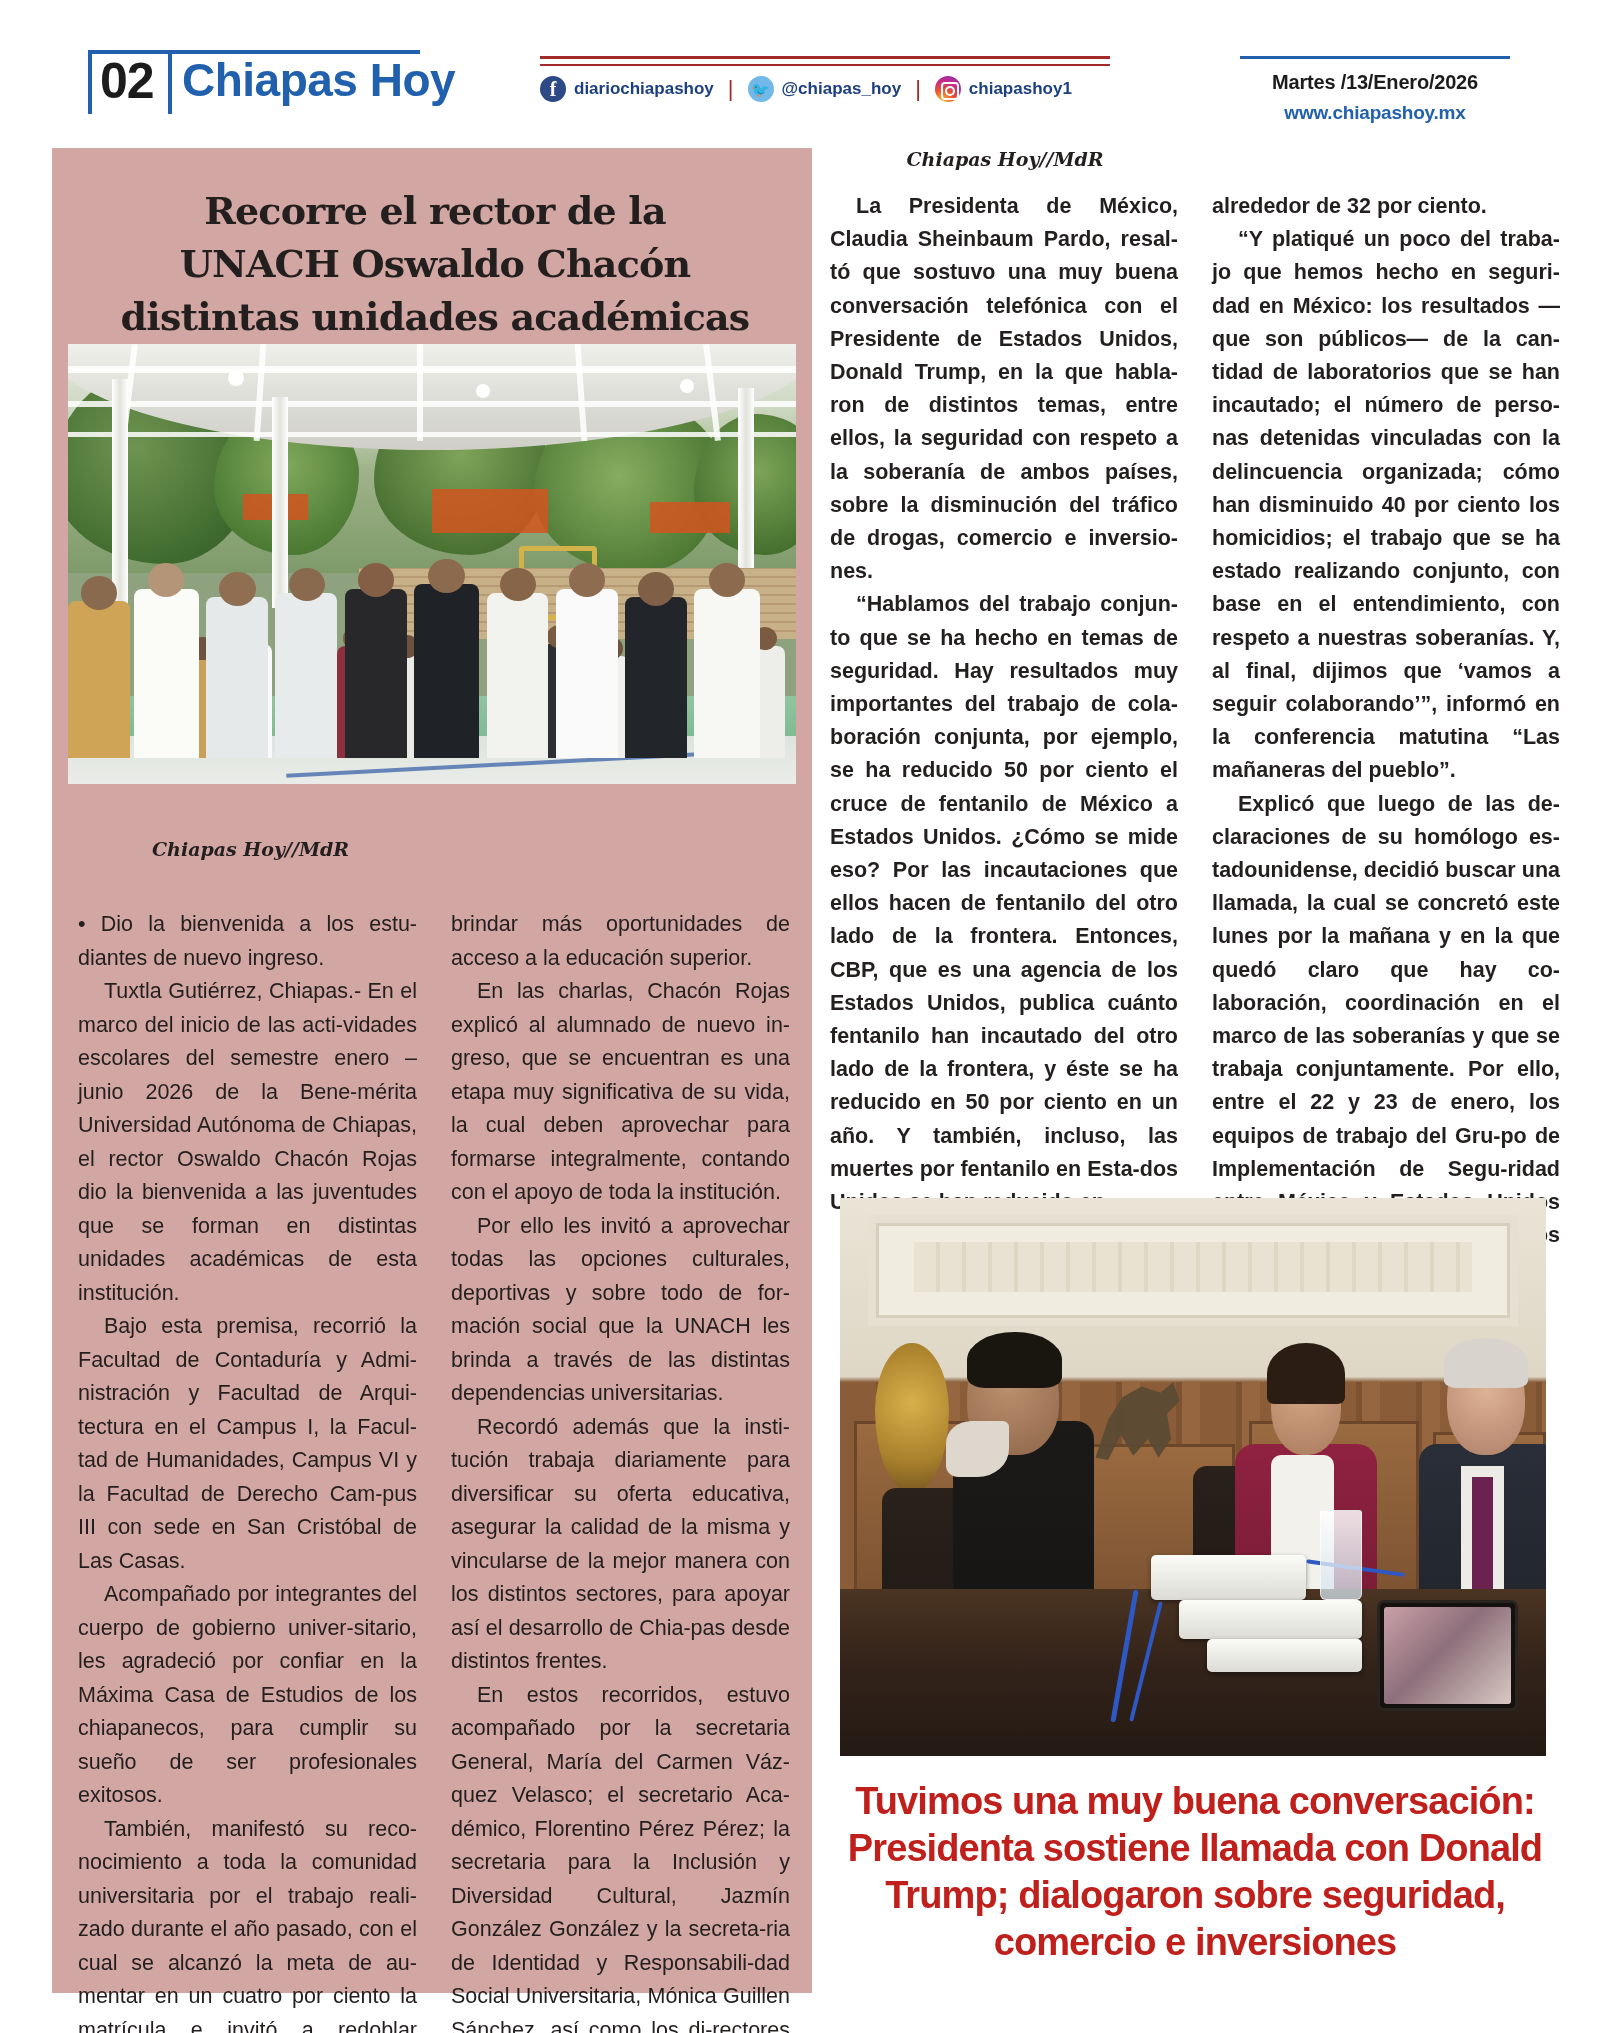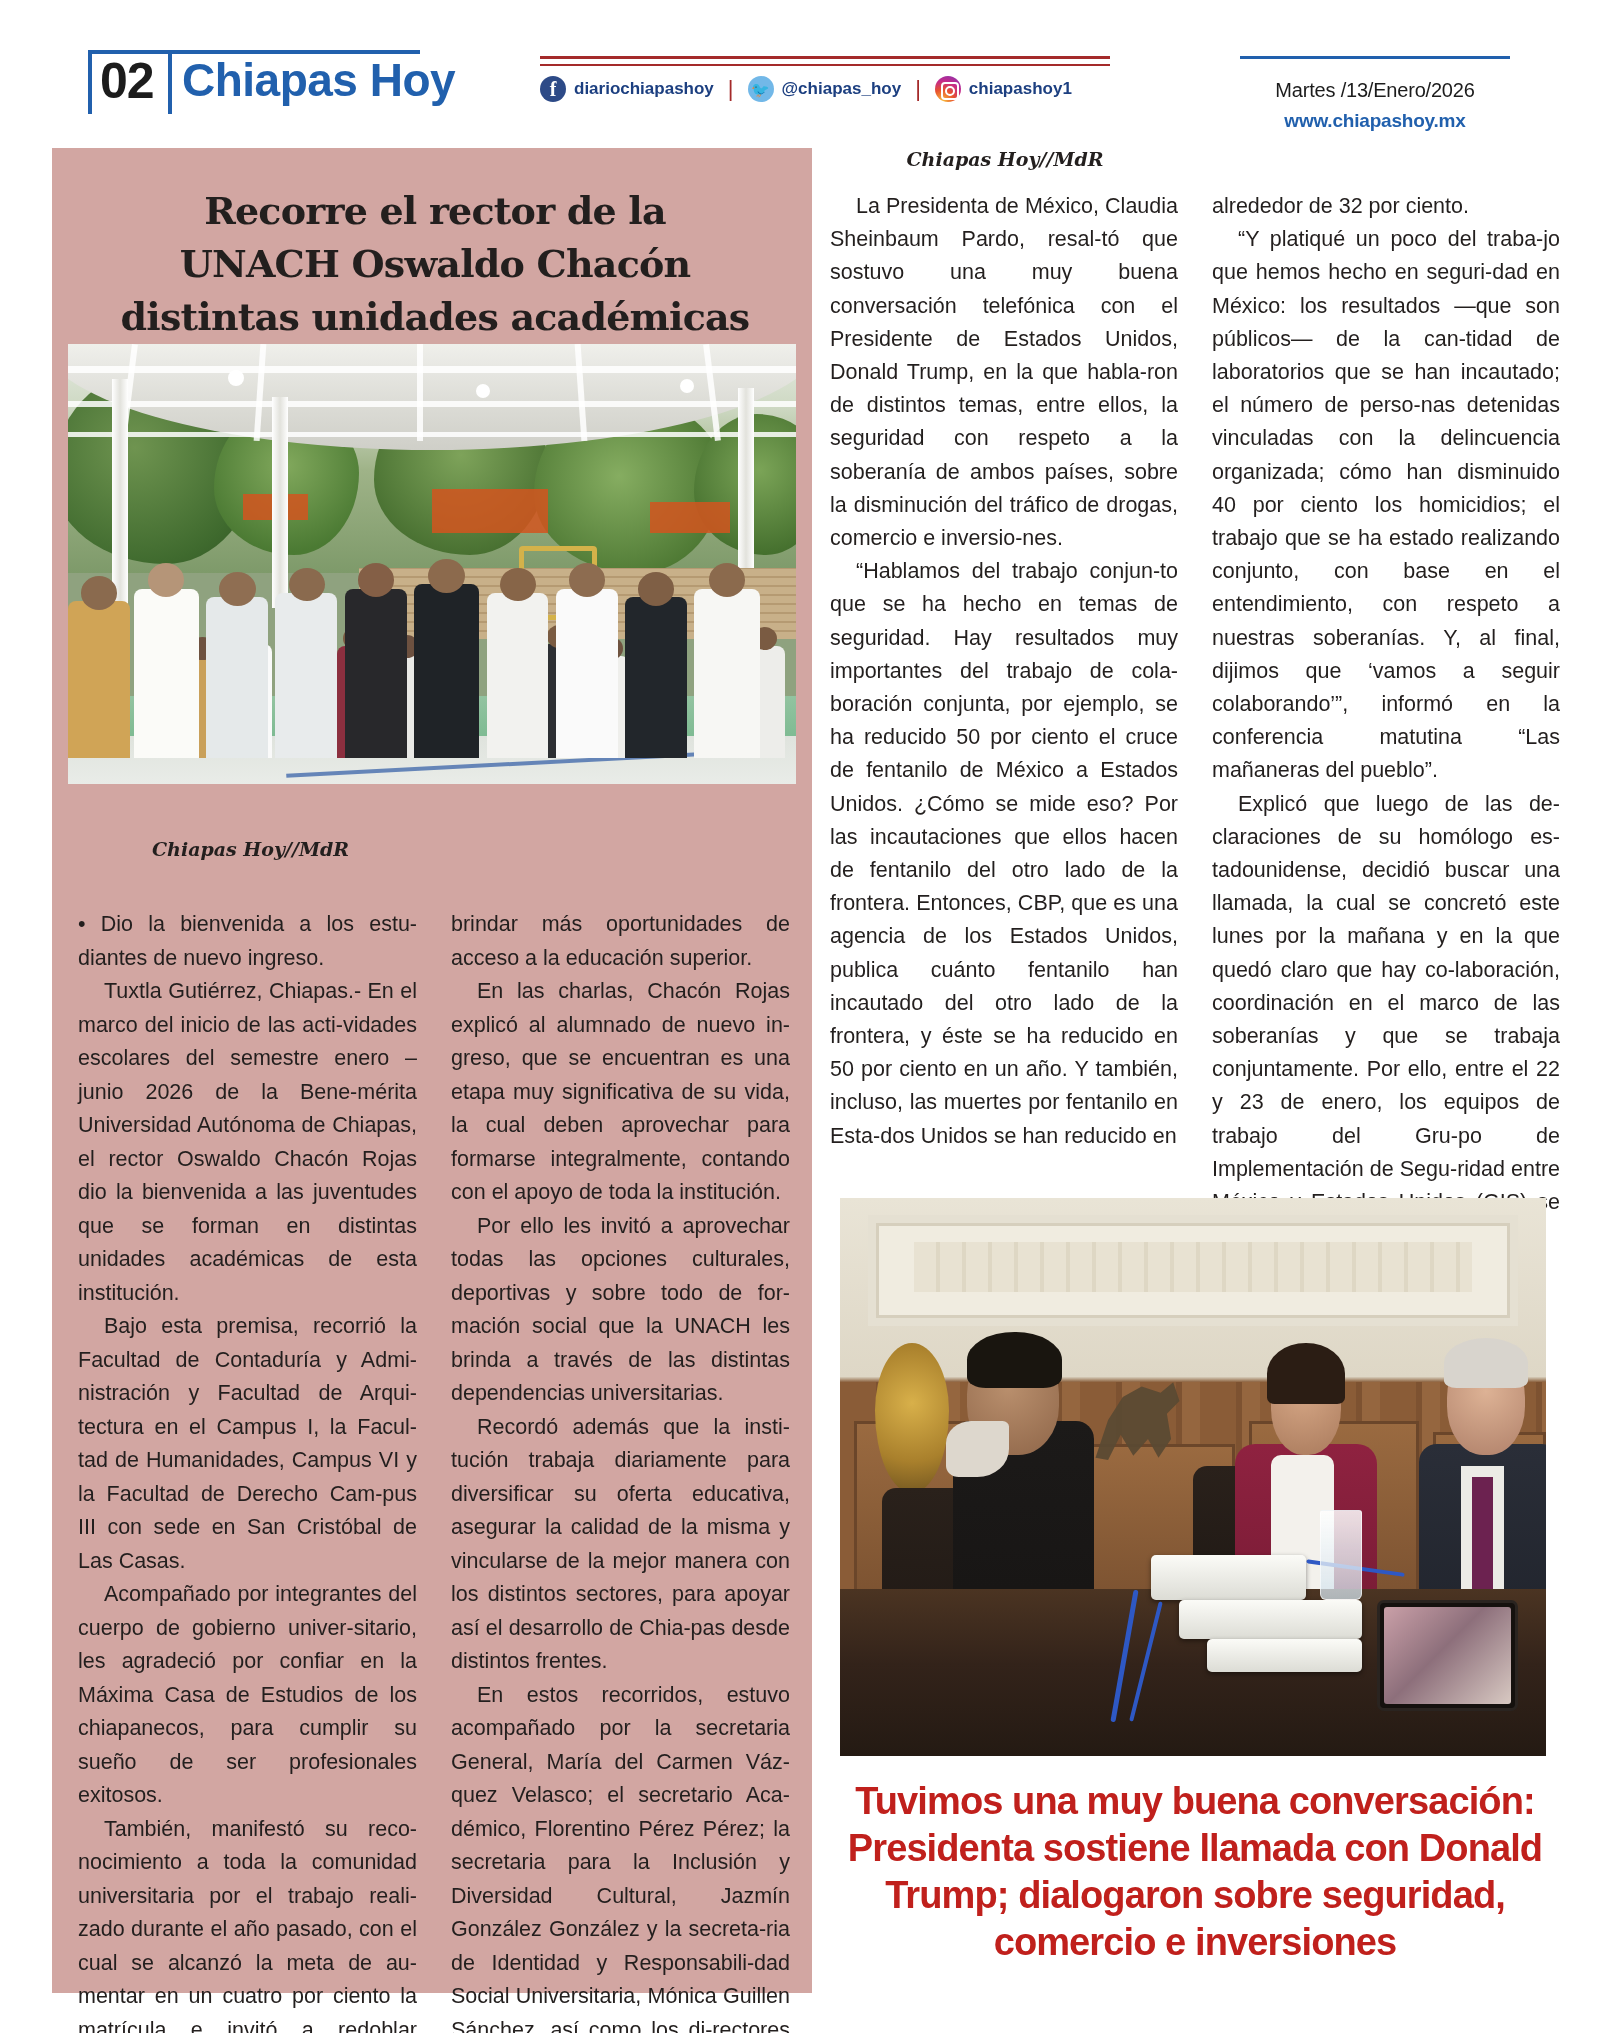--- a/index.html
+++ b/index.html
@@ -73,21 +73,21 @@
   }
   .ic-ig::before {
     content: ""; position: absolute; left: 10px; top: 10px; width: 6px; height: 6px;
     border: 2px solid #fff; border-radius: 50%; z-index: 2;
   }
 
   
   .date-wrap { position: absolute; left: 1240px; top: 56px; width: 270px; text-align: center; }
   .date-rule { width: 270px; height: 3px; background: #2160ad; }
   .date-line1 {
-    margin-top: 20px; font-size: 20px; font-weight: 400; color: #1c1c1c;
+    margin-top: 12px; font-size: 20px; font-weight: 700; color: #1c1c1c;
     letter-spacing: -0.2px;
   }
   .date-line2 {
     margin-top: 8px; font-size: 19px; font-weight: 700; color: #2160ad;
     letter-spacing: -0.2px;
   }
 
   
   .pink-panel {
     position: absolute; left: 52px; top: 148px; width: 760px; height: 1845px;
@@ -130,21 +130,21 @@
   .body-txt p.noindent { text-indent: 0; }
 
   
   .right-area { position: absolute; left: 830px; top: 148px; width: 730px; }
   .byline-2 {
     position: absolute; left: 0px; top: 0px; width: 350px; text-align: center;
     font-family: "DejaVu Serif", serif;
     font-style: italic; font-weight: 700; font-size: 19px; color: #231f1e;
   }
   .rcols { position: absolute; left: 0; top: 42px; width: 730px; display: flex; gap: 34px; }
-  .rcol { width: 348px; }
+  .rcol { width: 348px; font-weight: bold; }
   .rcol .body-txt { font-size: 21.5px; line-height: 33.2px; }
 
   
   .photo-bottom {
     position: absolute; left: 840px; top: 1198px; width: 706px; height: 558px;
     overflow: hidden; background: #3b2a20;
   }
 
   
   .red-head {

